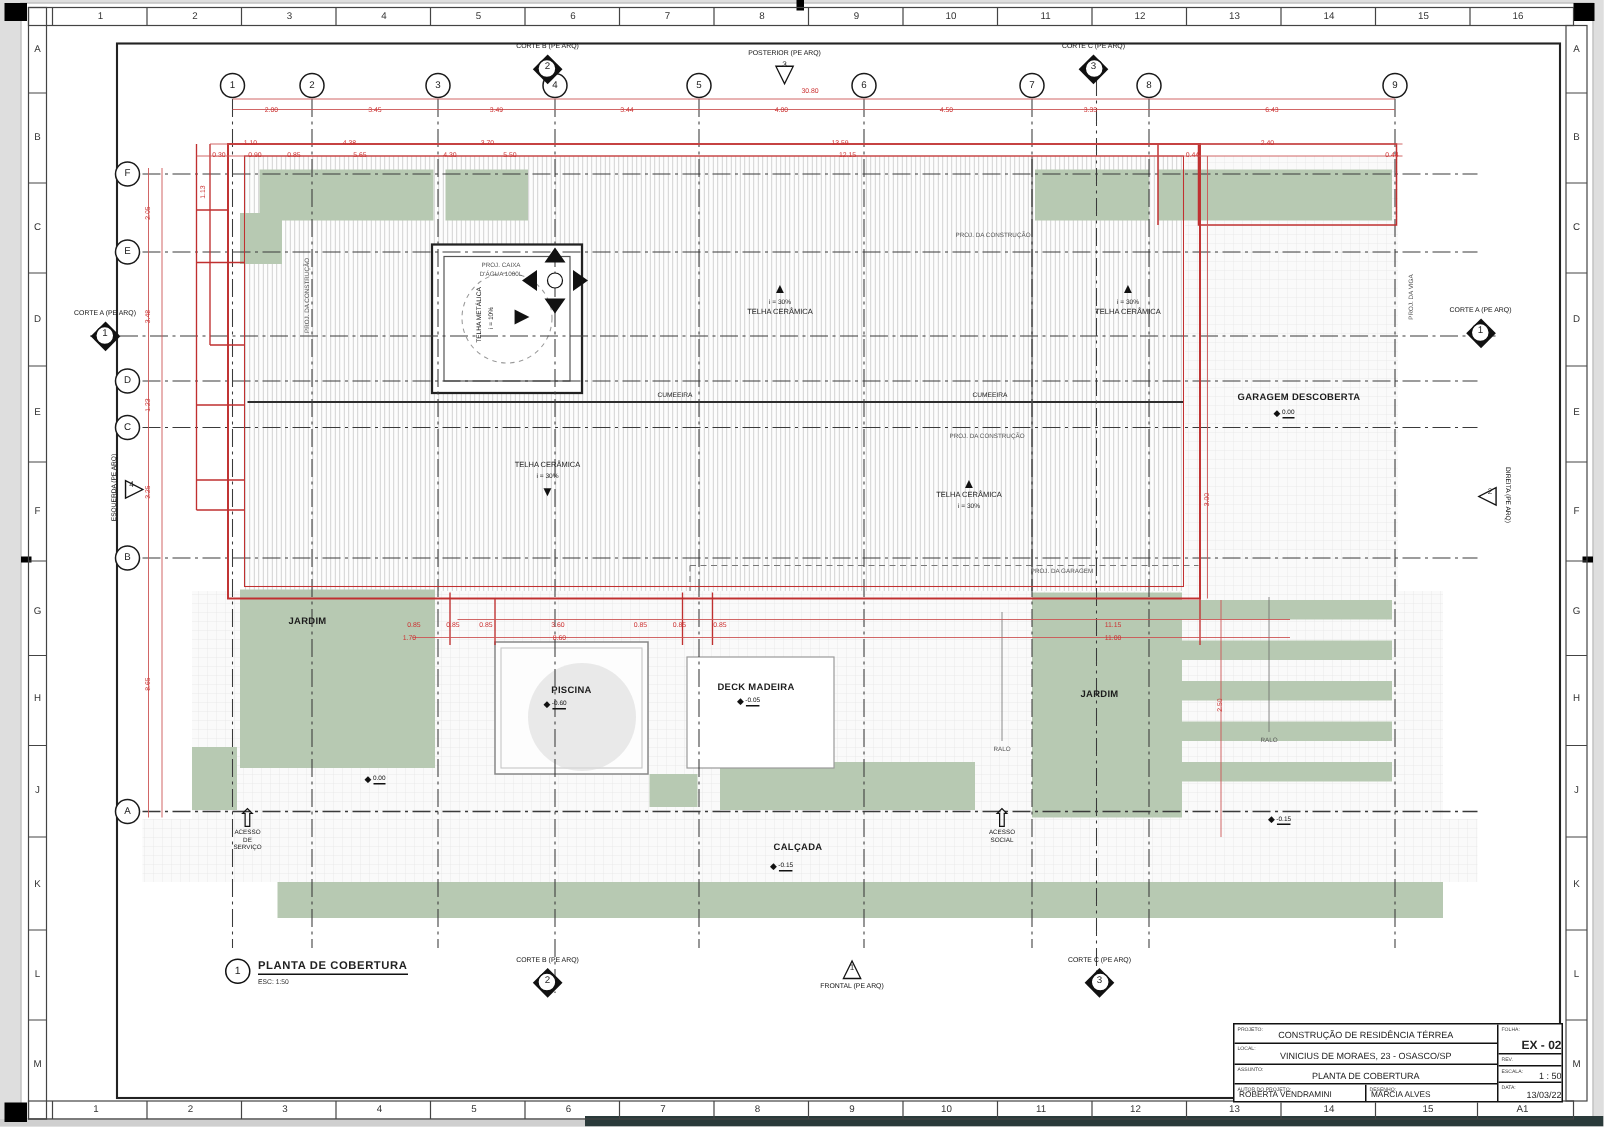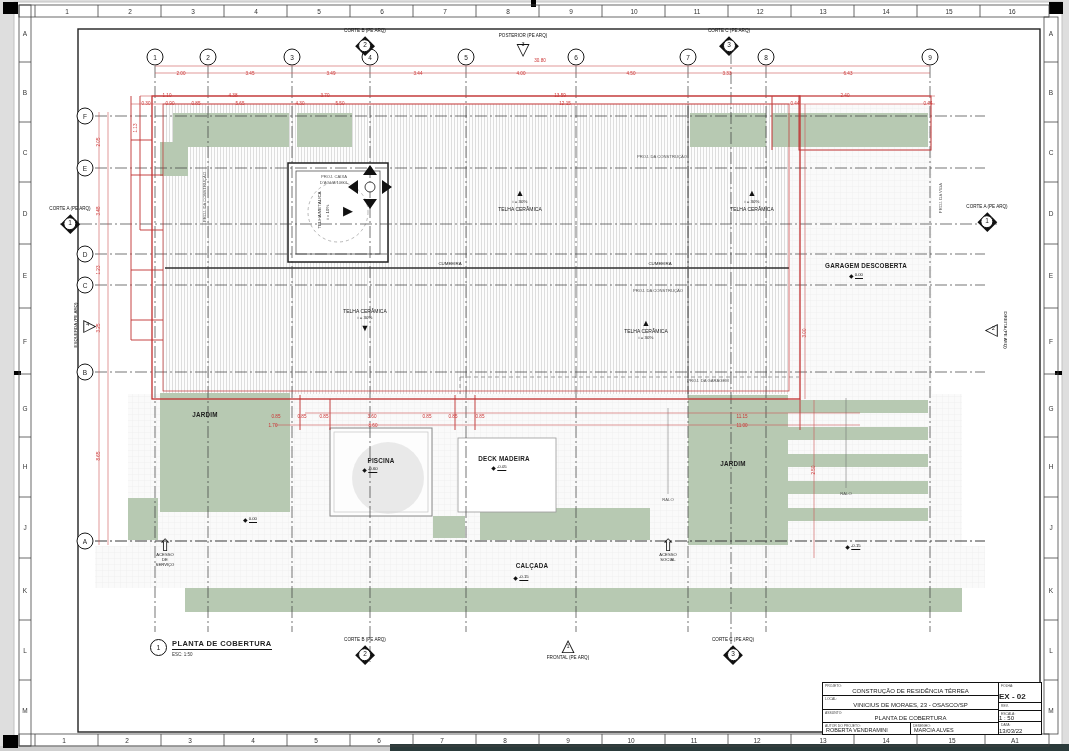--- a/index.html
+++ b/index.html
@@ -84,21 +84,21 @@
   .tb-row:last-child{border-bottom:none;}
   .tb-lb{position:absolute;left:2px;top:1px;font-size:3.4px;color:#444;}
   .tb-val{font-size:6px;white-space:nowrap;}
   .tb-split{display:flex;align-items:stretch;padding:0;}
   .tb-split>div{flex:1;position:relative;display:flex;align-items:flex-end;justify-content:flex-start;
                 padding:0 2px 1px 2px;}
   .tb-split>div+div{border-left:.8px solid #111;}
   .tb-split .tb-val{font-size:5.5px;margin-left:1px;margin-top:4px;}
   .tb-side{width:42px;border-left:1px solid #111;display:flex;flex-direction:column;}
   .tb-cell{position:relative;border-bottom:.8px solid #111;display:flex;align-items:flex-end;
-           justify-content:flex-start;overflow:hidden;}
+           justify-content:flex-end;overflow:hidden;}
   .tb-cell:last-child{border-bottom:none;}
   .tb-folha{flex:2.1;} .tb-rev{flex:.8;} .tb-esc{flex:1.1;} .tb-data{flex:1.3;}
   .tb-big{font-size:8px;font-weight:bold;padding-bottom:1px;}
 </style>
 </head>
 <body>
 
 <div class="stage">
 
   <svg width="1069" height="751" viewBox="0 0 1069 751">

